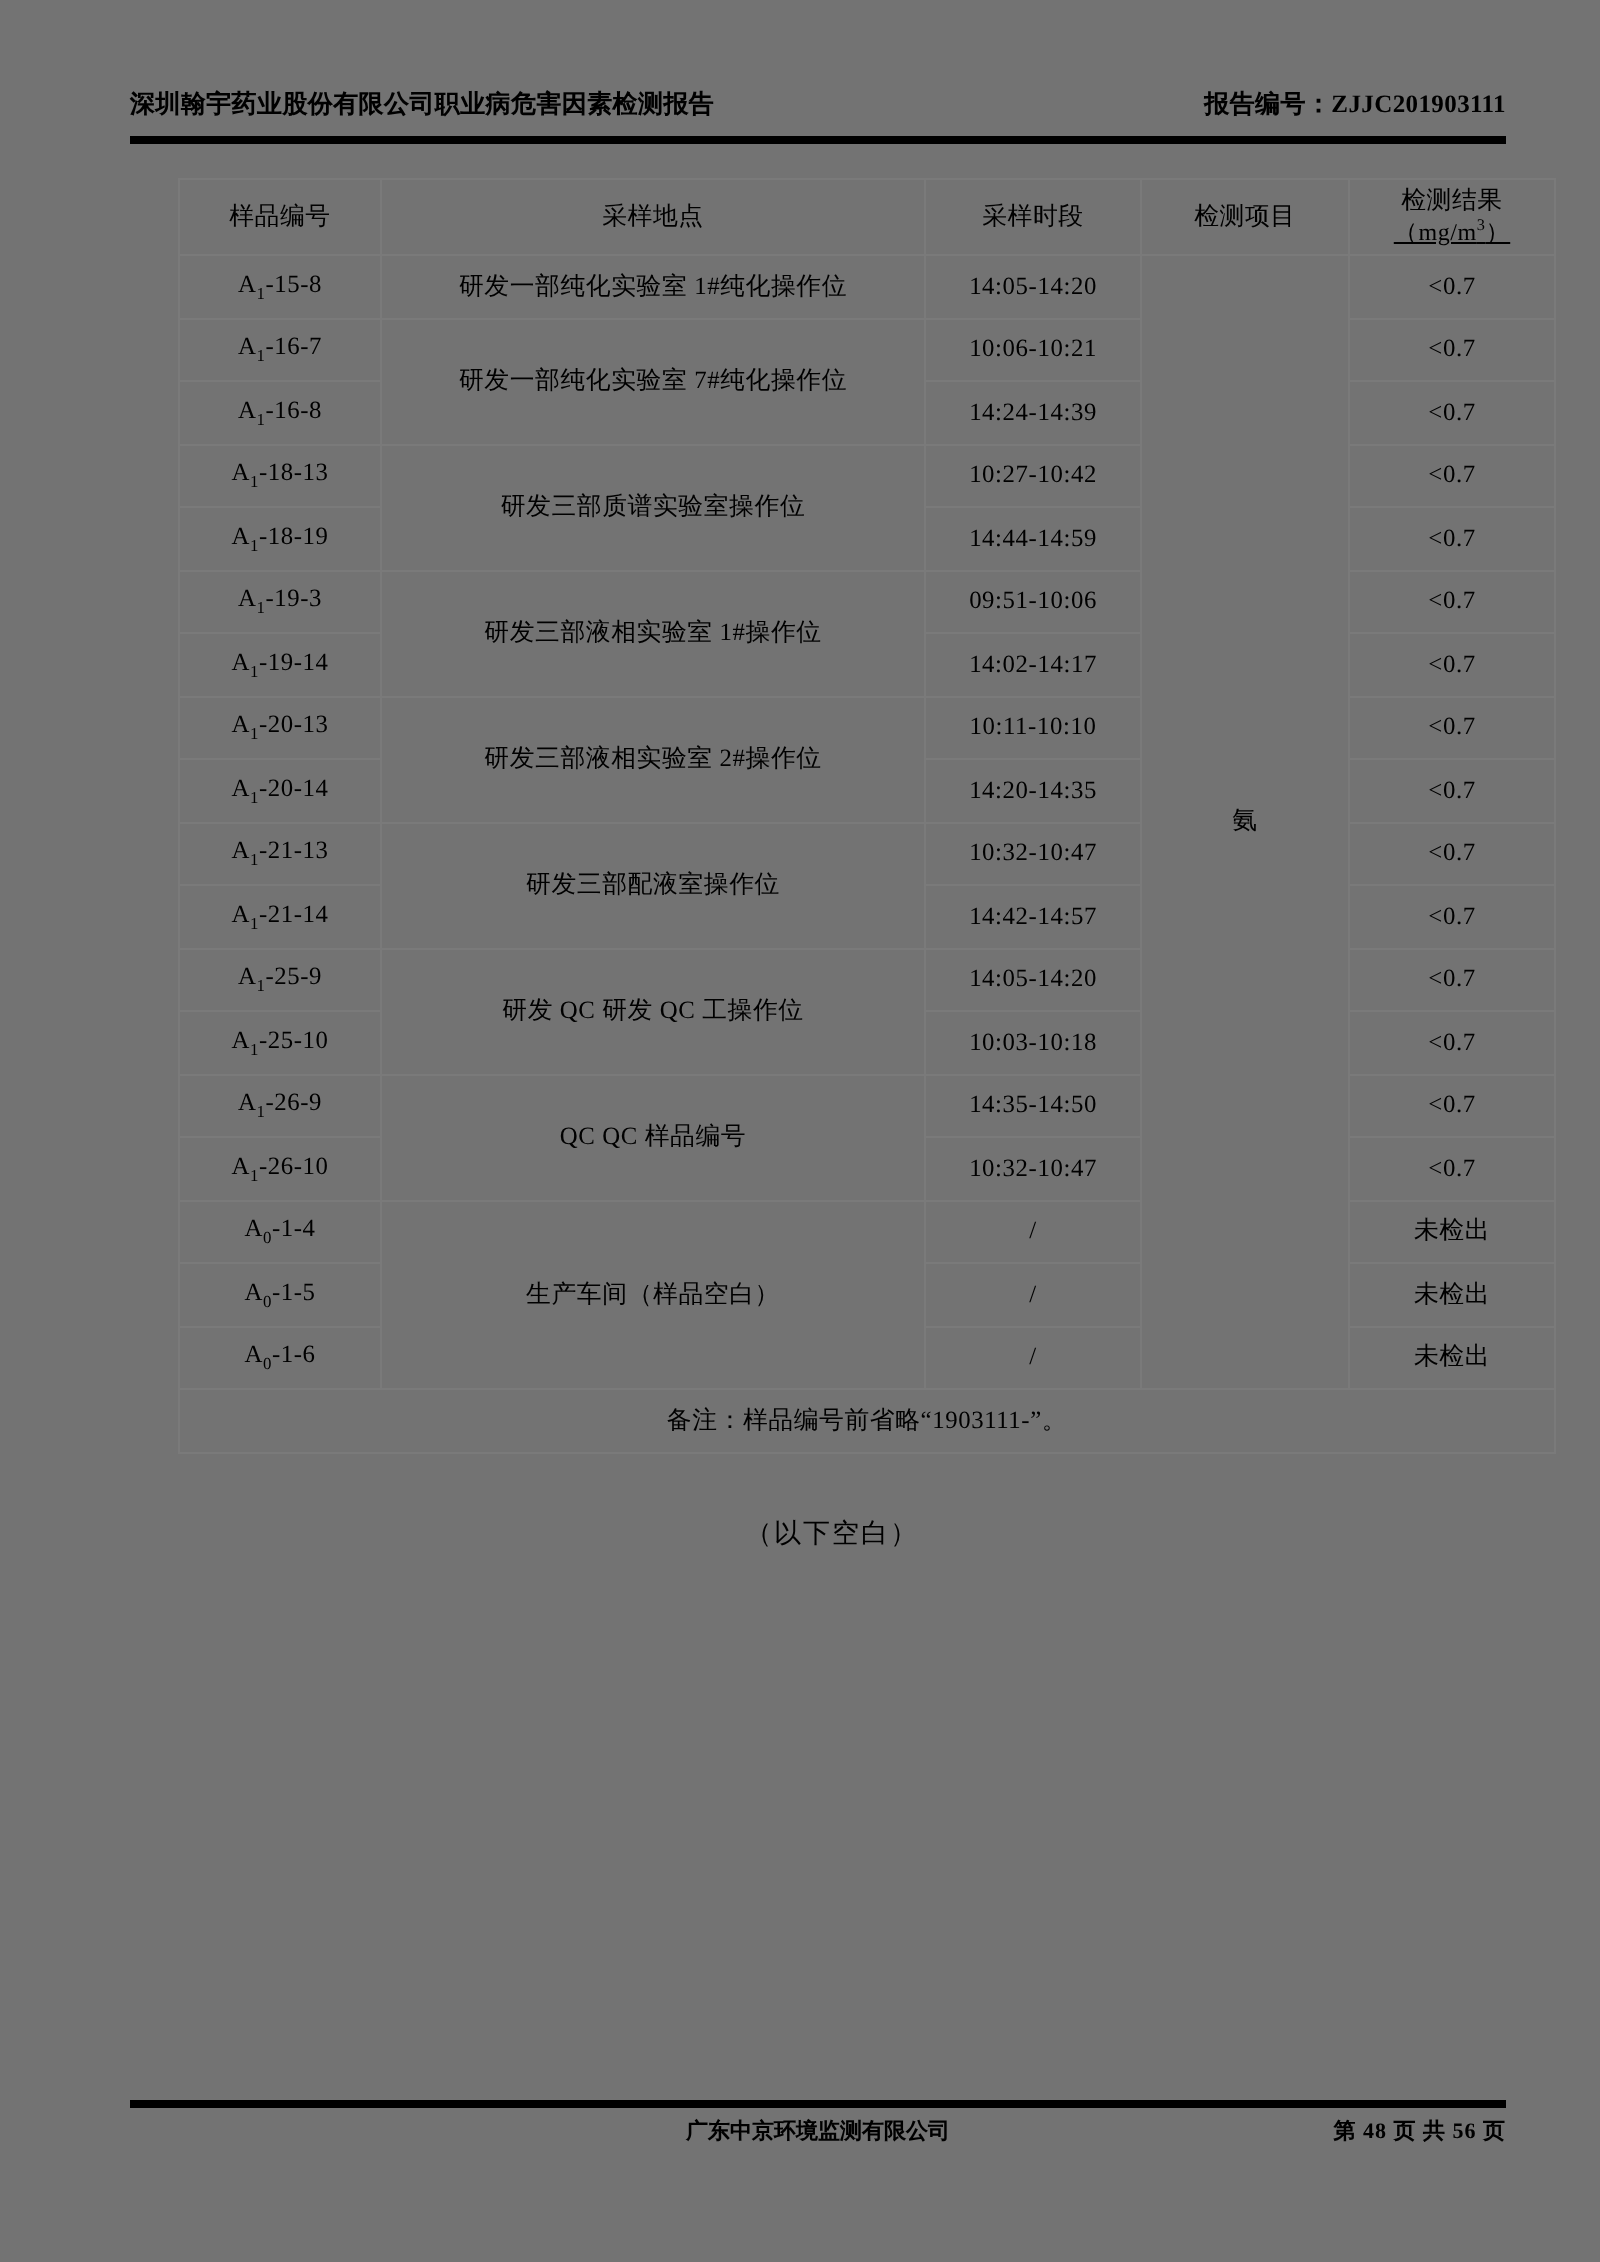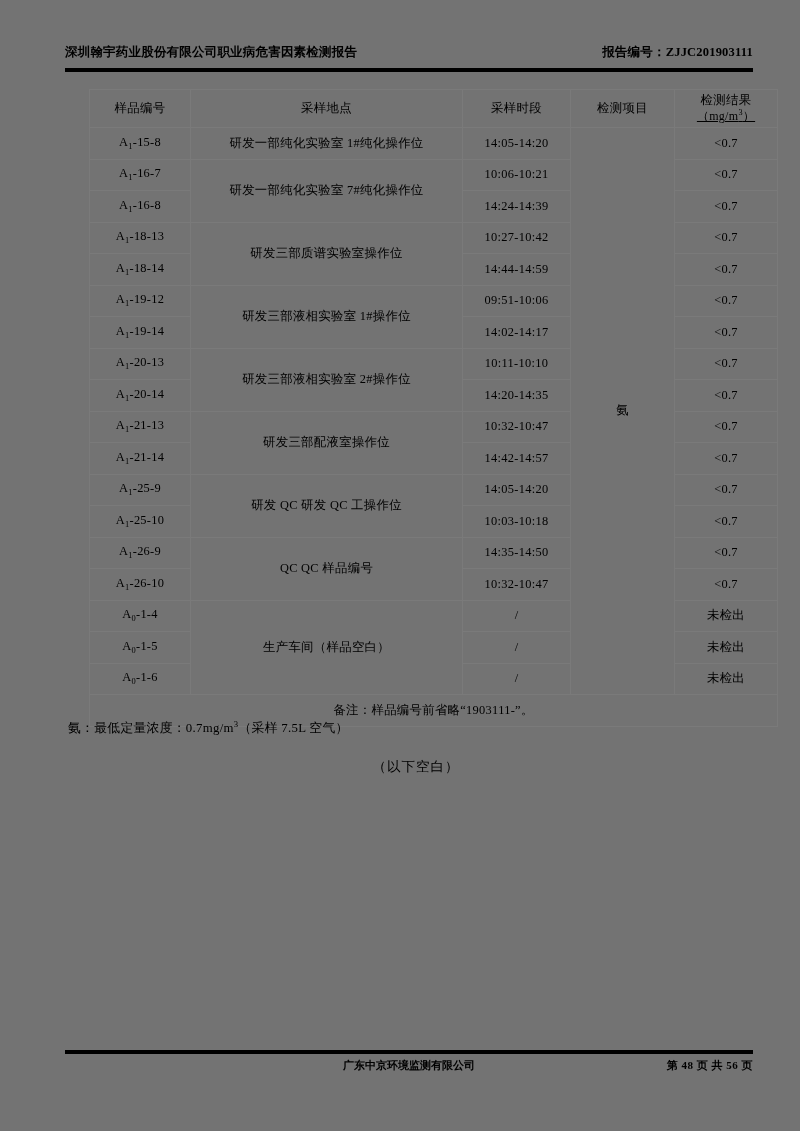--- a/index.html
+++ b/index.html
@@ -200,26 +200,26 @@
             <td class="num">14:24-14:39</td>
             <td>&lt;0.7</td>
           </tr>
           <tr>
             <td class="num"><span>A</span><sub>1</sub><span>-18-13</span></td>
             <td rowspan="2">研发三部质谱实验室操作位</td>
             <td class="num">10:27-10:42</td>
             <td>&lt;0.7</td>
           </tr>
           <tr>
-            <td class="num"><span>A</span><sub>1</sub><span>-18-14</span></td>
+            <td class="num"><span>A</span><sub>1</sub><span>-18-19</span></td>
             <td class="num">14:44-14:59</td>
             <td>&lt;0.7</td>
           </tr>
           <tr>
-            <td class="num"><span>A</span><sub>1</sub><span>-19-12</span></td>
+            <td class="num"><span>A</span><sub>1</sub><span>-19-3</span></td>
             <td rowspan="2">研发三部液相实验室 1#操作位</td>
             <td class="num">09:51-10:06</td>
             <td>&lt;0.7</td>
           </tr>
           <tr>
             <td class="num"><span>A</span><sub>1</sub><span>-19-14</span></td>
             <td class="num">14:02-14:17</td>
             <td>&lt;0.7</td>
           </tr>
           <tr>
@@ -282,21 +282,20 @@
             <td class="num">/</td>
             <td>未检出</td>
           </tr>
           <tr>
             <td class="remark" colspan="5">备注：样品编号前省略“1903111-”。</td>
           </tr>
         </tbody>
     </table>
   </div>
 
-  <div class="note"><span>氨：最低定量浓度：0.7mg/m</span><sup>3</sup><span>（采样 7.5L 空气）</span></div>
 
   <div class="blank-mark">（以下空白）</div>
 
   <div class="footer-rule"></div>
   <div class="doc-footer">
     <span class="center">广东中京环境监测有限公司</span>
     <span class="pageno">第 48 页 共 56 页</span>
   </div>
 
 </div>

